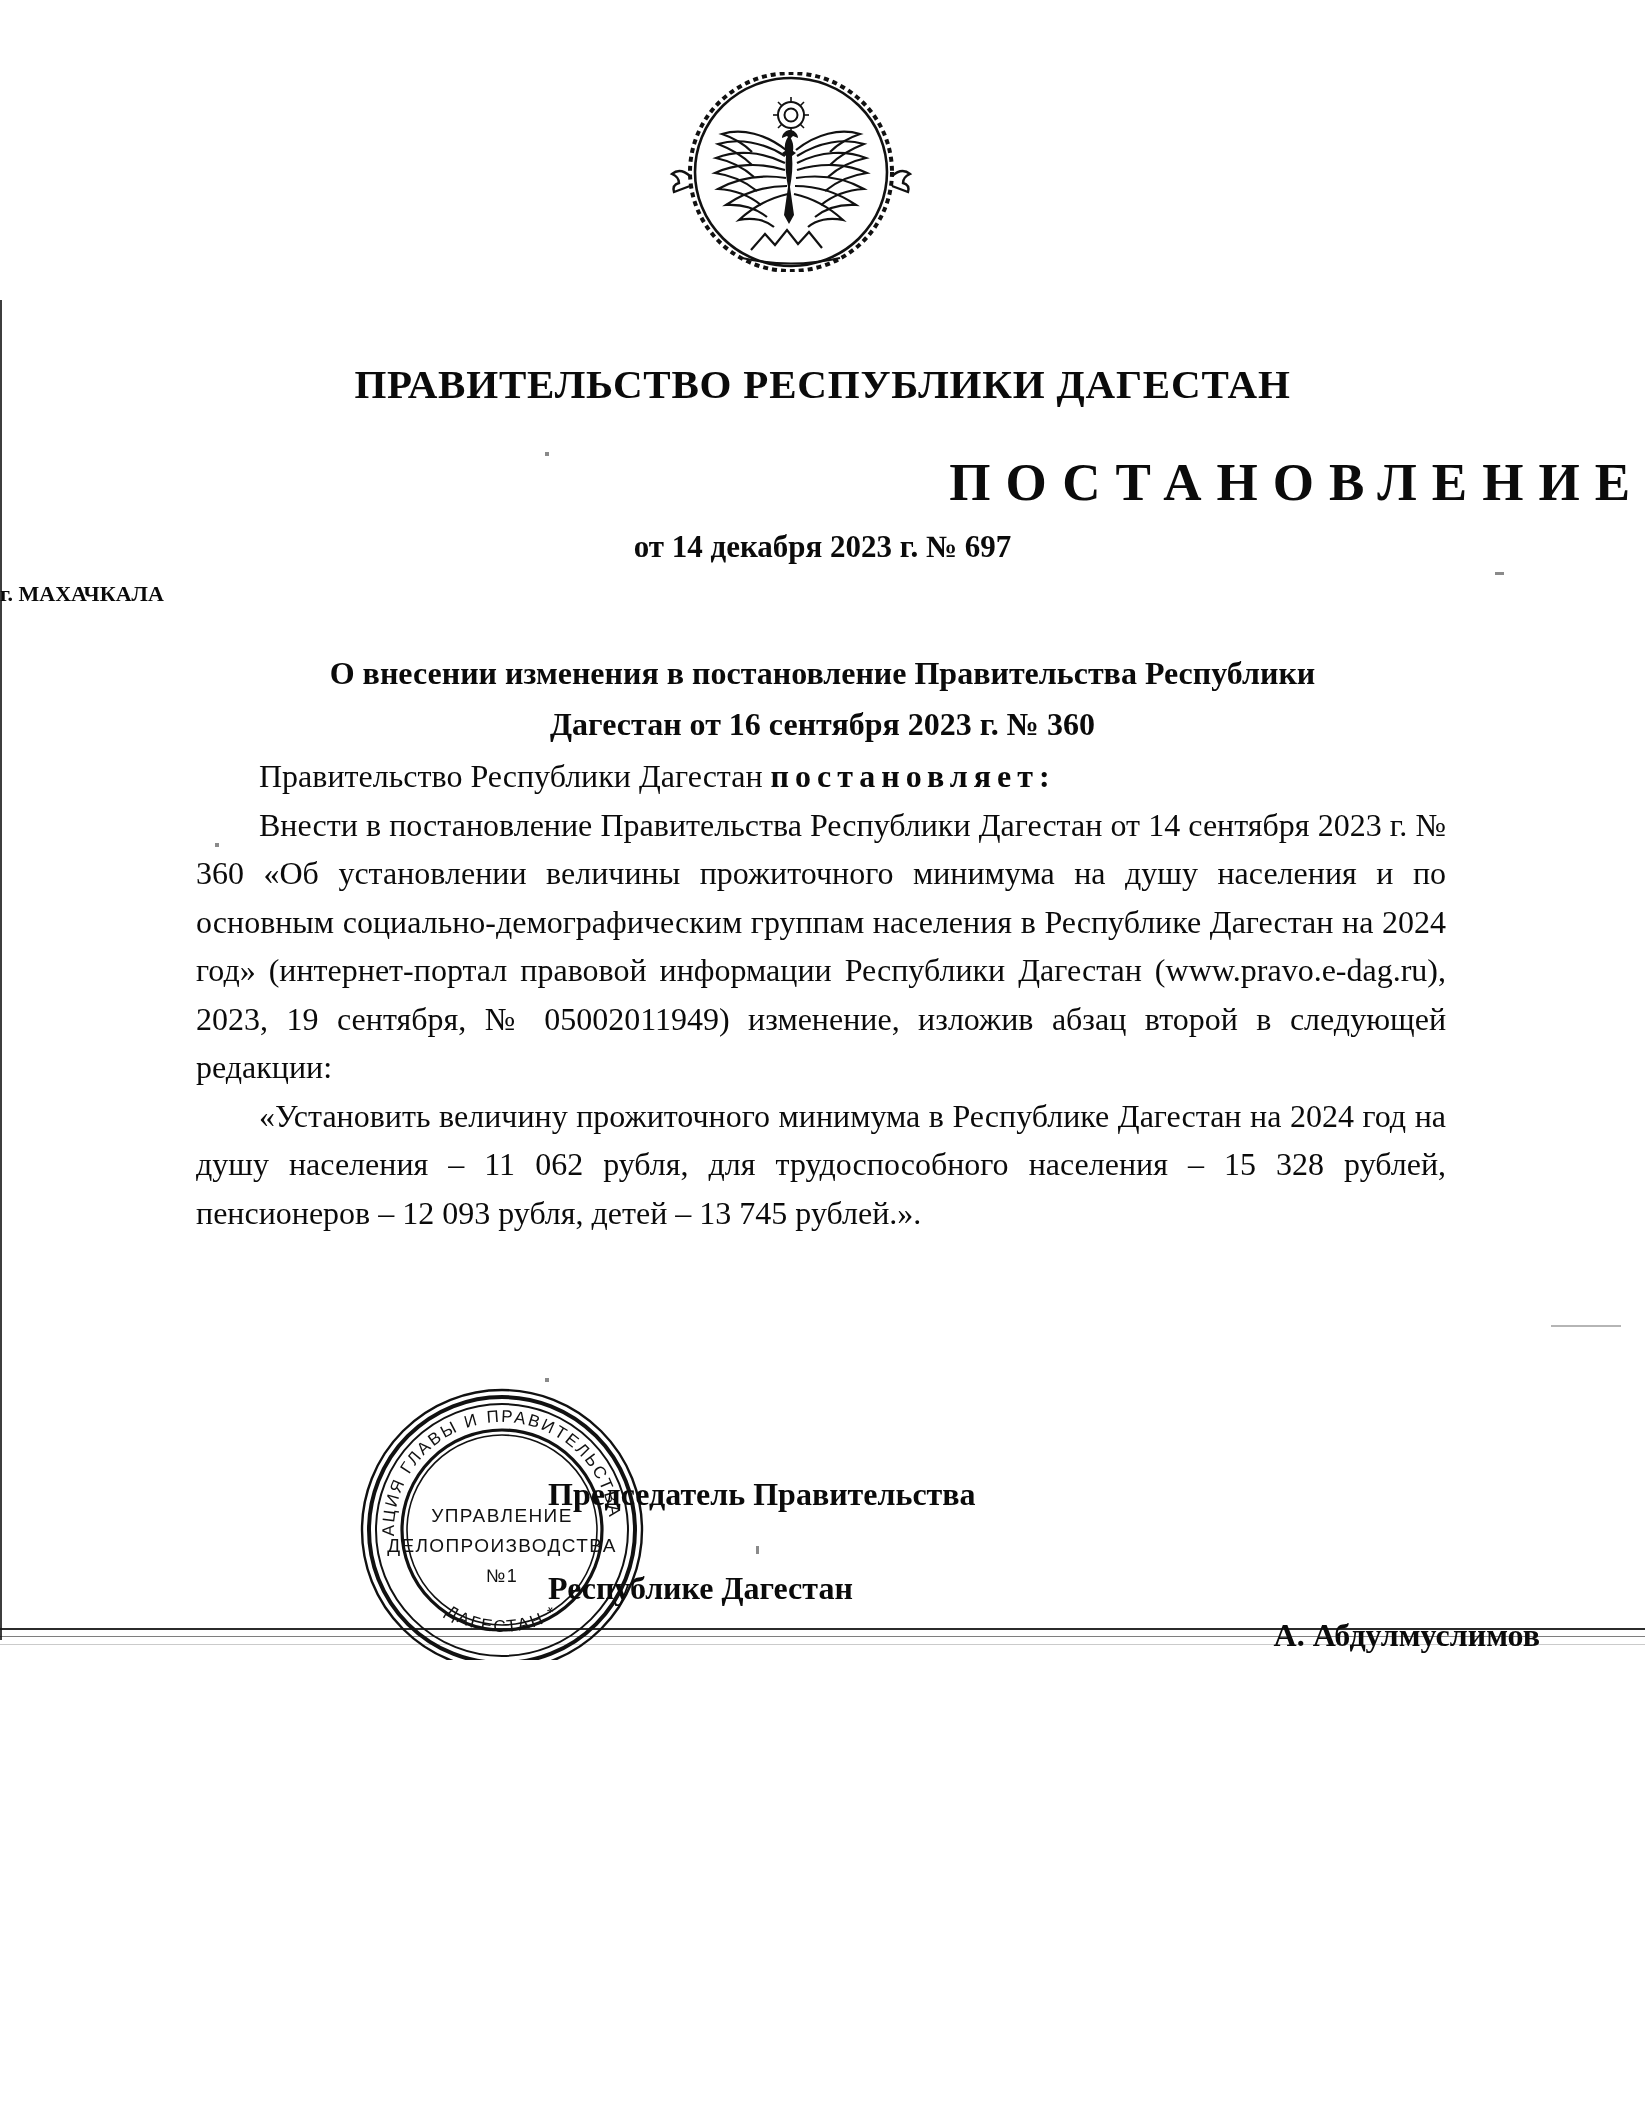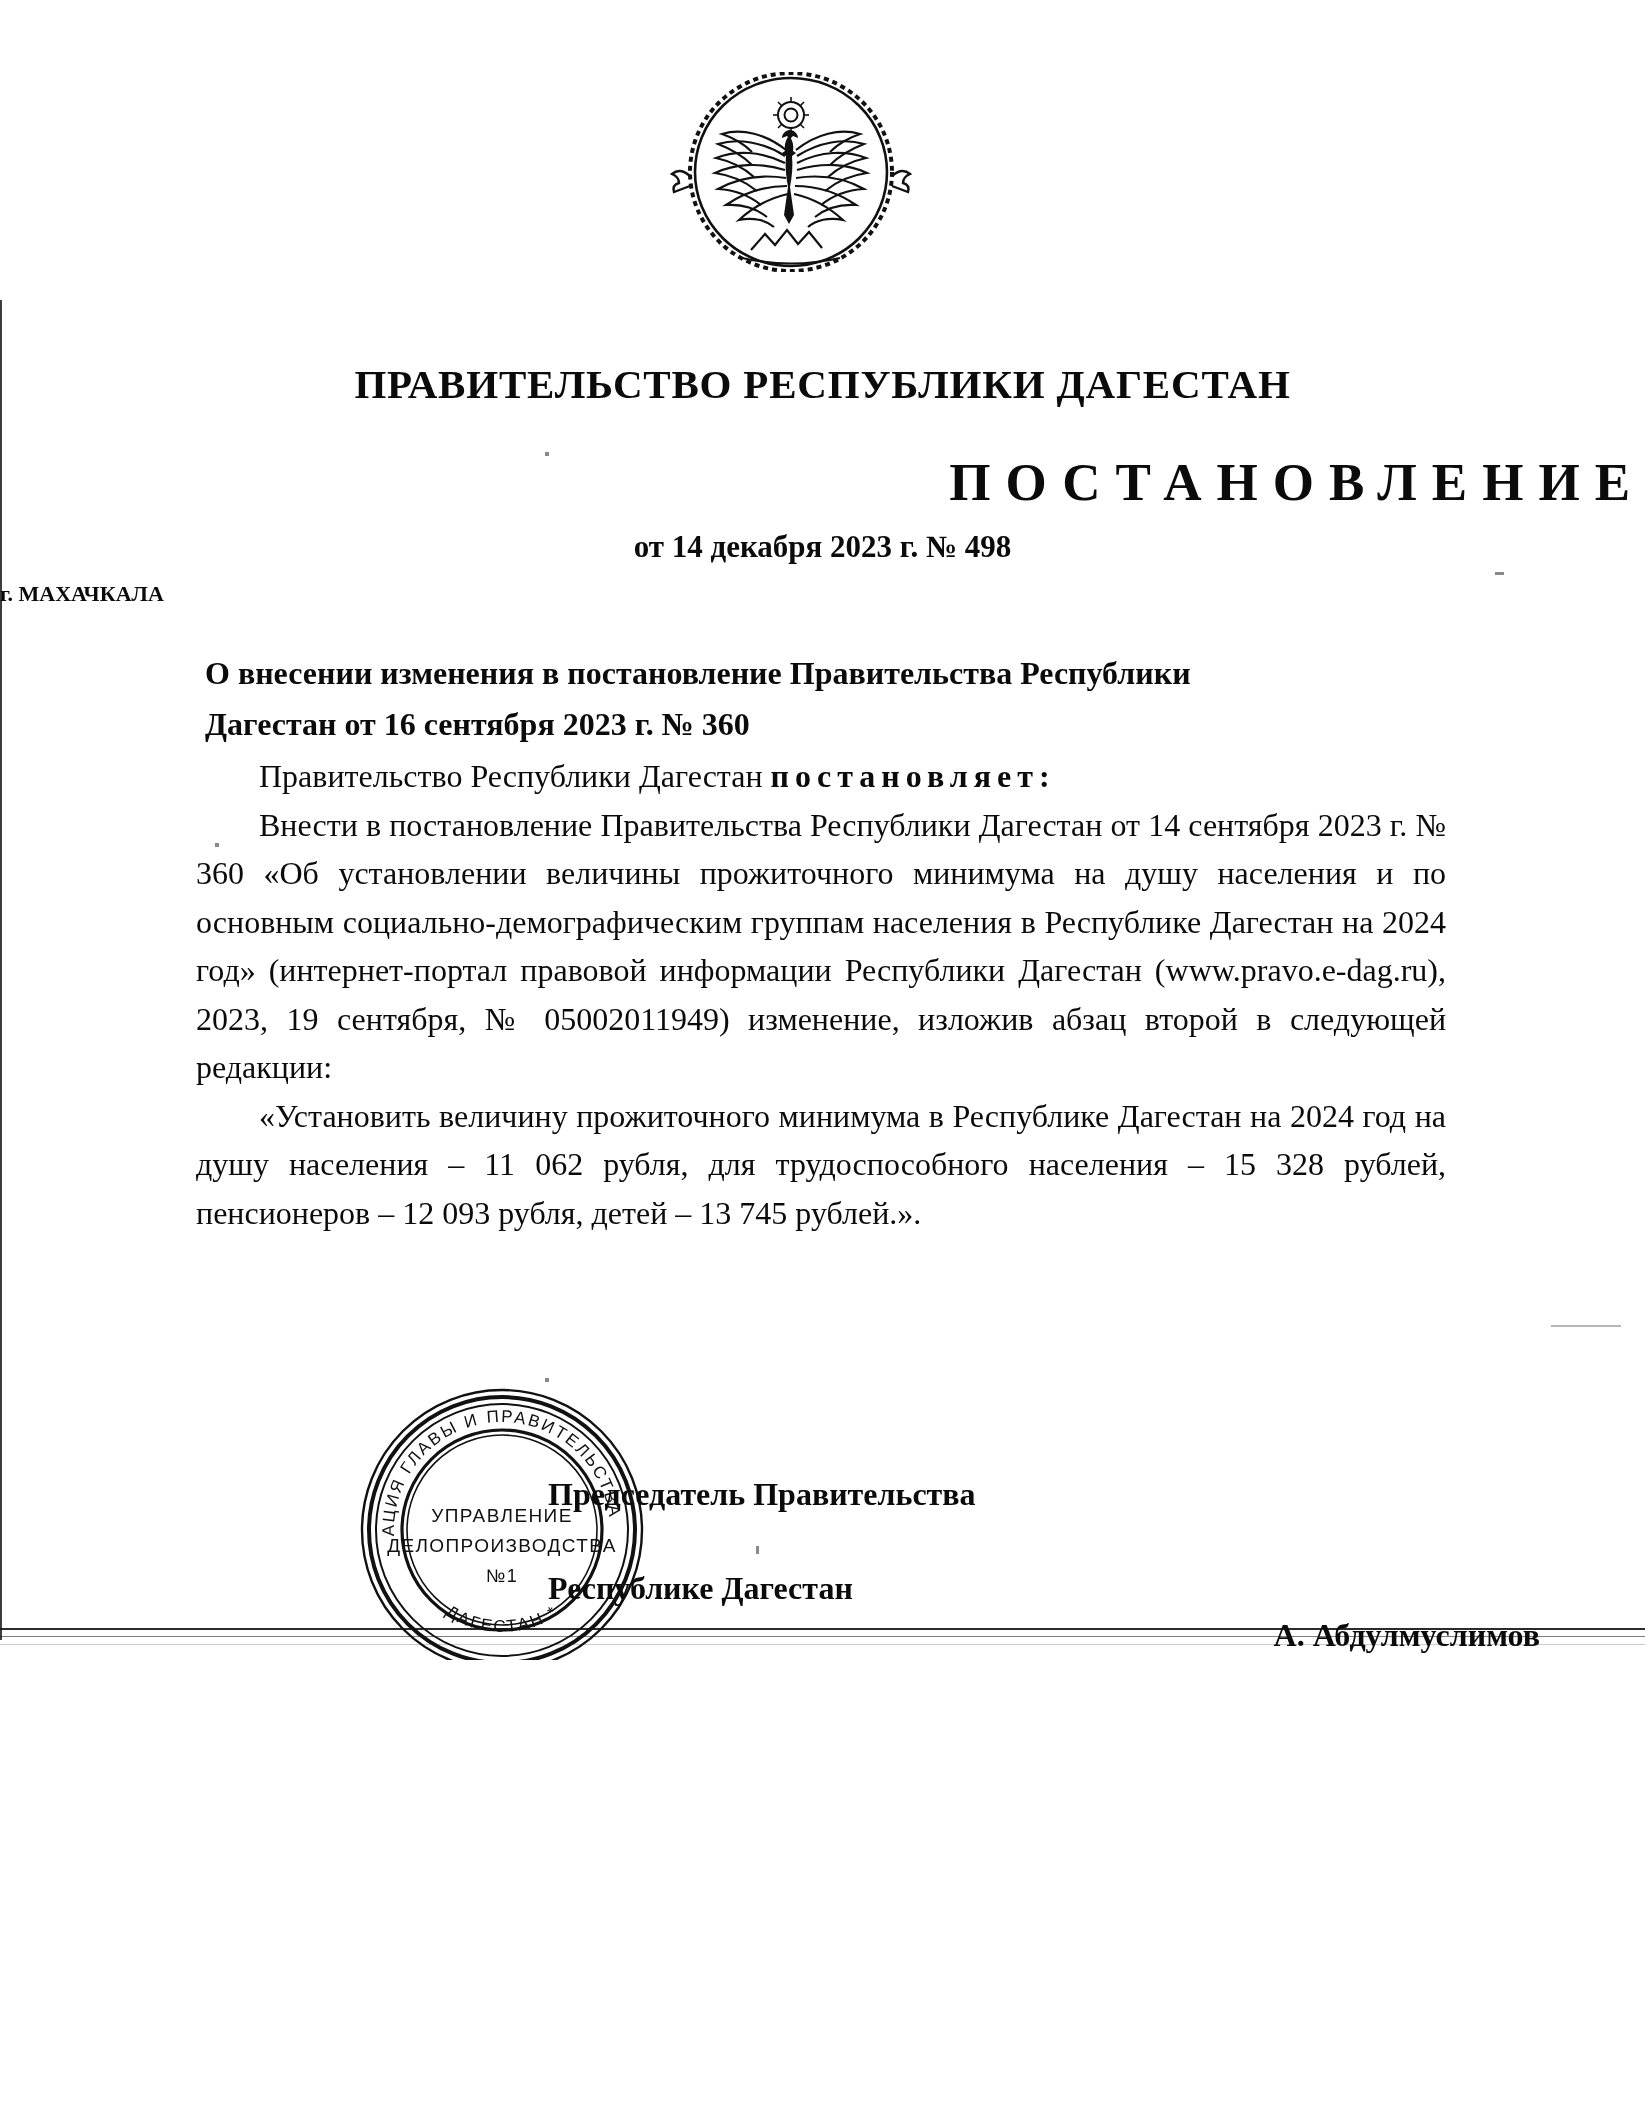--- a/index.html
+++ b/index.html
@@ -98,21 +98,21 @@
     font-size: 22px;
     font-weight: bold;
   }
 
   
   .subject {
     position: absolute;
     left: 205px;
     top: 648px;
     width: 1235px;
-    text-align: left;
+    text-align: center;
     font-size: 32px;
     font-weight: bold;
     line-height: 51px;
   }
 
   
   .body-block {
     position: absolute;
     left: 196px;
     top: 752px;
@@ -238,21 +238,21 @@
 
       <g stroke="#111" stroke-width="2.4" fill="none">
         <path d="M44 104 q-10 -9 -18 -2 q7 3 7 9 q-7 2 -5 9 q8 -3 16 -6"></path>
         <path d="M246 104 q10 -9 18 -2 q-7 3 -7 9 q7 2 5 9 q-8 -3 -16 -6"></path>
       </g>
     </svg>
   </div>
 
   <div class="org-title">ПРАВИТЕЛЬСТВО РЕСПУБЛИКИ ДАГЕСТАН</div>
   <div class="doc-type">ПОСТАНОВЛЕНИЕ</div>
-  <div class="doc-date">от 14 декабря 2023 г. № 498</div>
+  <div class="doc-date">от 14 декабря 2023 г. № 697</div>
   <div class="doc-city">г. МАХАЧКАЛА</div>
 
   <div class="subject">
     <span>О внесении изменения в постановление Правительства Республики</span><br>
     <span>Дагестан от 16 сентября 2023 г. № 360</span>
   </div>
 
   <div class="body-block">
     <p class="para"><span>Правительство Республики Дагестан </span><span class="spaced">постановляет:</span></p>
     <p class="para">Внести в постановление Правительства Республики Дагестан от 14 сентября 2023 г. № 360 «Об установлении величины прожиточного минимума на душу населения и по основным социально-демографическим группам населения в Республике Дагестан на 2024 год» (интернет-портал правовой информации Республики Дагестан (www.pravo.e-dag.ru), 2023, 19 сентября, № 05002011949) изменение, изложив абзац второй в следующей редакции:</p>

